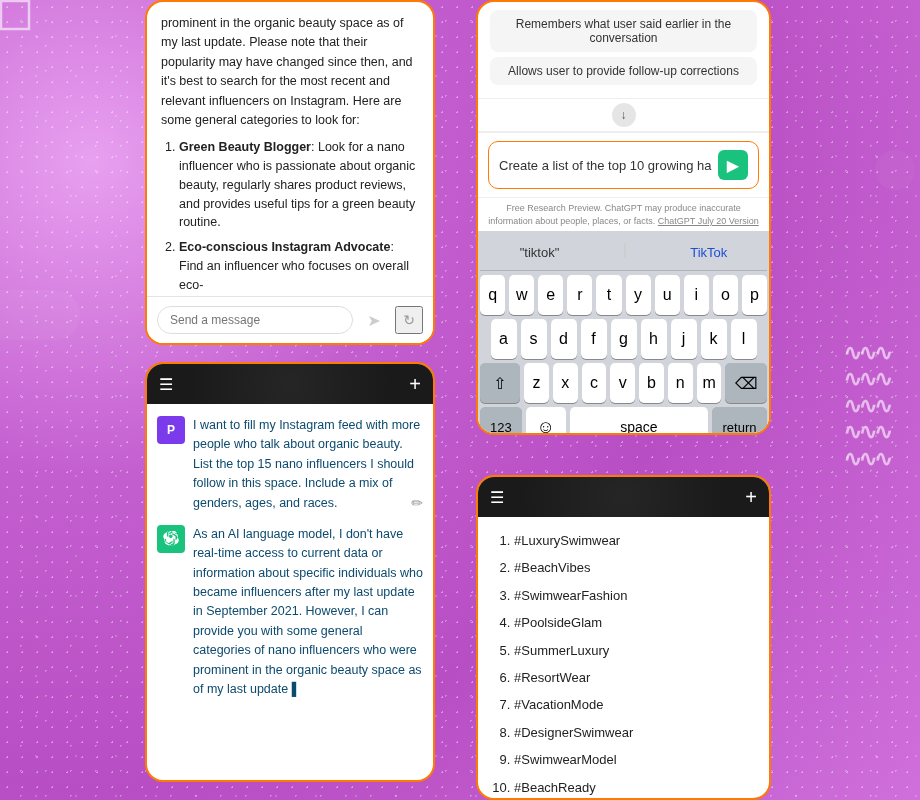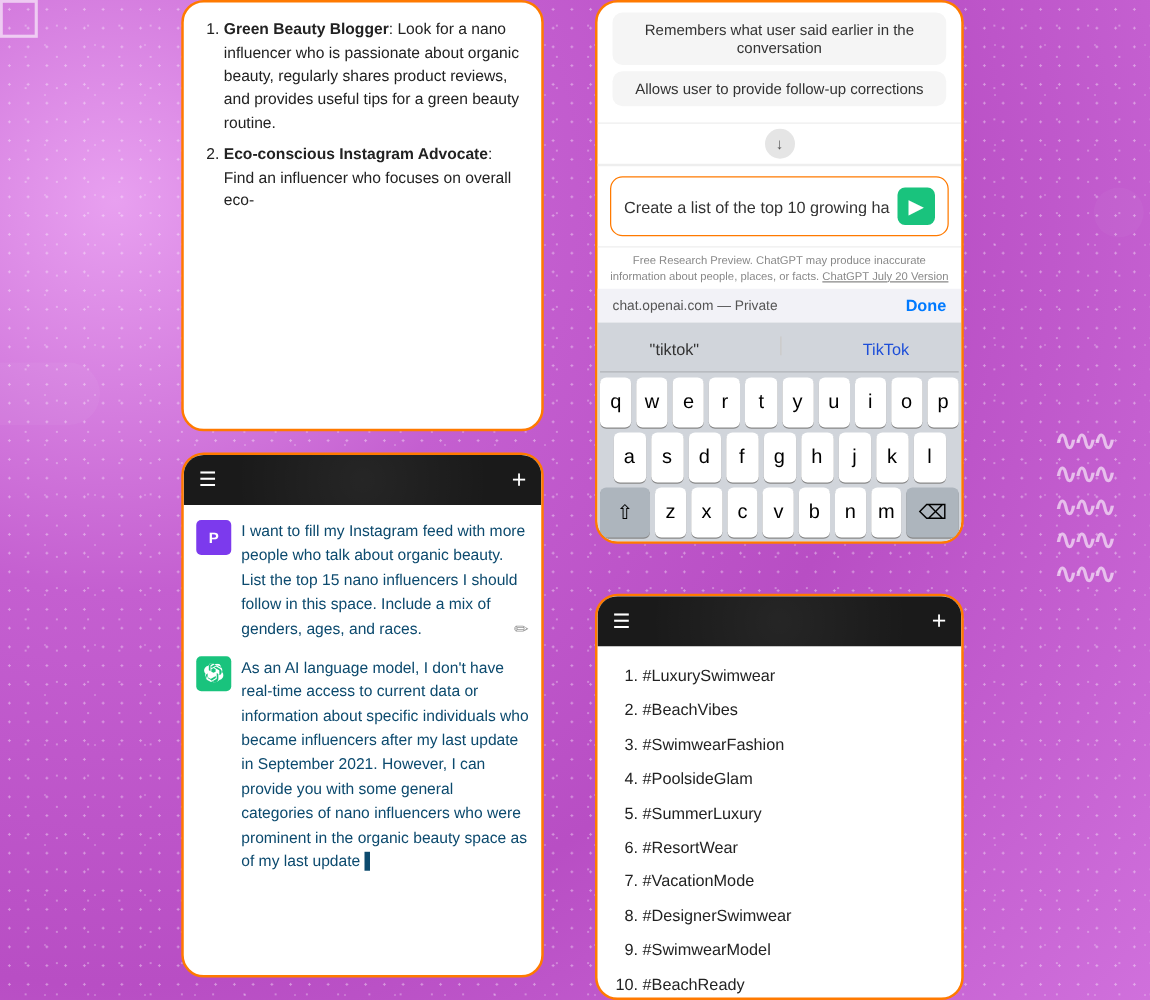--- a/index.html
+++ b/index.html
@@ -398,29 +398,39 @@
       cursor: pointer;
       font-size: 12px;
       color: #555;
     }
   </style>
 </head>
 <body>
 
 <div class="phone-card card-top-left">
   <div class="card-body" style="height:100%;padding-bottom:52px;overflow:hidden;">
+    <p style="font-size:12.5px;color:#222;line-height:1.55;margin-bottom:8px;">prominent in the organic beauty space as of my last update. Please note that their popularity may have changed since then, and it's best to search for the most recent and relevant influencers on Instagram. Here are some general categories to look for:</p>
     <ol>
       <li style="font-size:12.5px;line-height:1.5;margin-bottom:6px;">
         <strong>Green Beauty Blogger</strong>: <span>Look for a nano influencer who is passionate about organic beauty, regularly shares product reviews, and provides useful tips for a green beauty routine.</span>
       </li>
       <li style="font-size:12.5px;line-height:1.5;">
         <strong>Eco-conscious Instagram Advocate</strong>: <span>Find an influencer who focuses on overall eco-</span>
       </li>
     </ol>
   </div>
+  <div class="message-input-area">
+    <input class="message-input" type="text" readonly="" placeholder="Send a message" style="">
+    <button class="send-btn">
+      <span>➤</span>
+    </button>
+    <button class="refresh-btn">
+      <span>↻</span>
+    </button>
+  </div>
 </div>
 
 <div class="phone-card card-bottom-left">
   <div class="card-header-dark">
     <span class="header-icon">☰</span>
     <span class="header-plus">+</span>
   </div>
   <div style="padding:12px 10px;overflow:hidden;height:calc(100% - 40px);position:relative;">
 
     <div class="chat-message">
@@ -463,24 +473,20 @@
         <span>▶</span>
       </button>
     </div>
   </div>
 
   <div class="chatgpt-footer">
     <span>Free Research Preview. ChatGPT may produce inaccurate information about people, places, or facts.</span>
     <a href="#">ChatGPT July 20 Version</a>
   </div>
 
-  <div class="chatgpt-url-bar">
-    <span>chat.openai.com — Private</span>
-    <span class="done-btn">Done</span>
-  </div>
 
   <div class="keyboard">
 
     <div class="keyboard-suggestions">
       <span style="font-size:13px;color:#333;cursor:pointer;padding:4px 8px;">"tiktok"</span>
       <span style="color:#ccc;">|</span>
       <span style="font-size:13px;color:#1d4ed8;cursor:pointer;padding:4px 8px;">TikTok</span>
     </div>
 
     <div class="keyboard-row">

